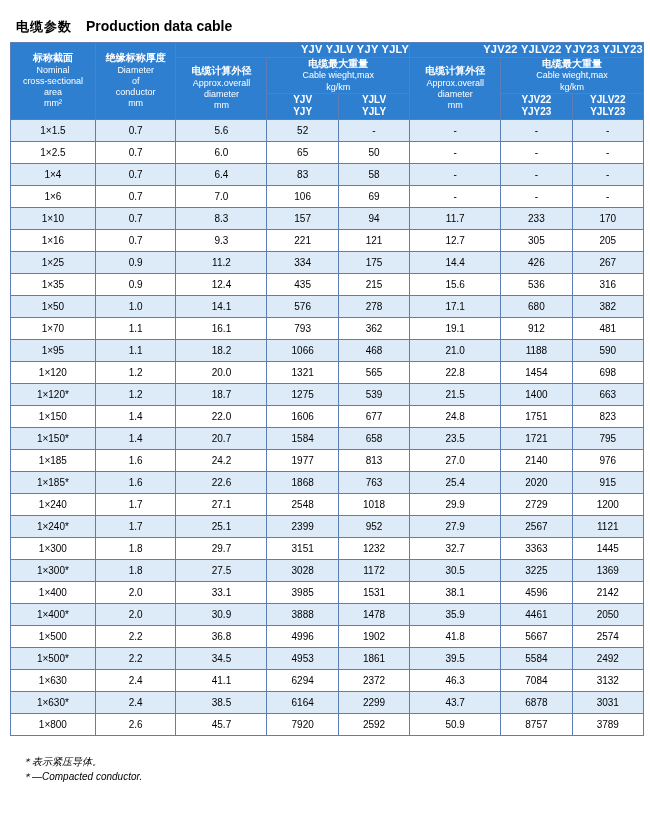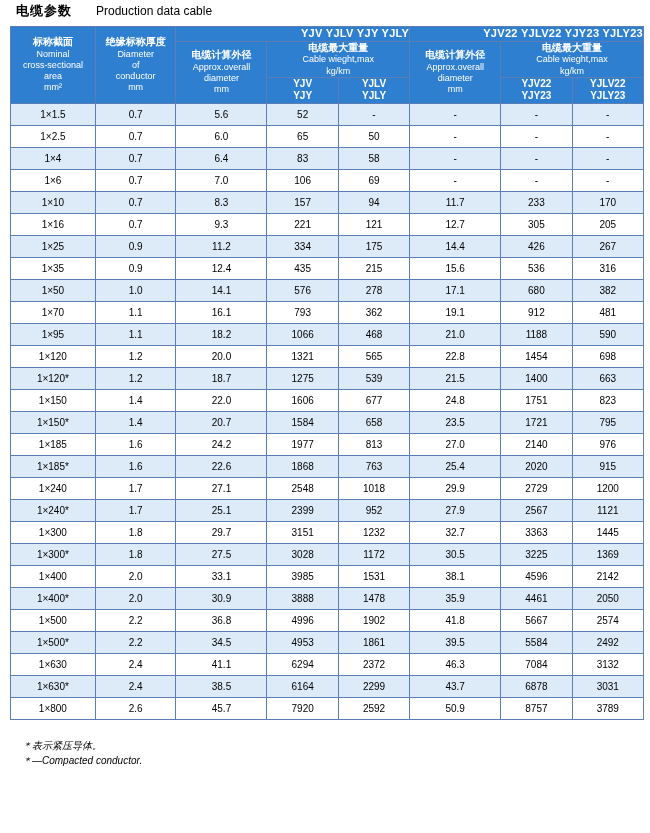--- a/index.html
+++ b/index.html
@@ -12,44 +12,45 @@
     height: 833px;
     font-family: "Liberation Sans", sans-serif;
     color: #000000;
     overflow: hidden;
   }
   .page {
     position: relative;
     width: 650px;
     height: 833px;
     box-sizing: border-box;
-    padding: 0 10px 0 10px;
+    padding: 16px 10px 0 10px;
   }
 
   
   .hdr {
     display: flex;
     align-items: flex-start;
     padding: 2px 4px 6px 6px;
   }
   .hdr-left {
     display: flex;
     align-items: baseline;
     white-space: nowrap;
   }
   .hdr-cn {
     font-size: 13px;
     font-weight: bold;
     color: #000;
     letter-spacing: 1px;
   }
   .hdr-en {
-    font-size: 12px;
+    font-size: 14px;
     color: #000;
-    margin-left: 24px;
+    margin-left: 14px;
+    font-weight: bold;
   }
   .hdr-right {
     margin-left: 28px;
     line-height: 1.45;
   }
   .hdr-r1 {
     font-size: 11px;
     color: #000;
   }
   .hdr-r2 {

